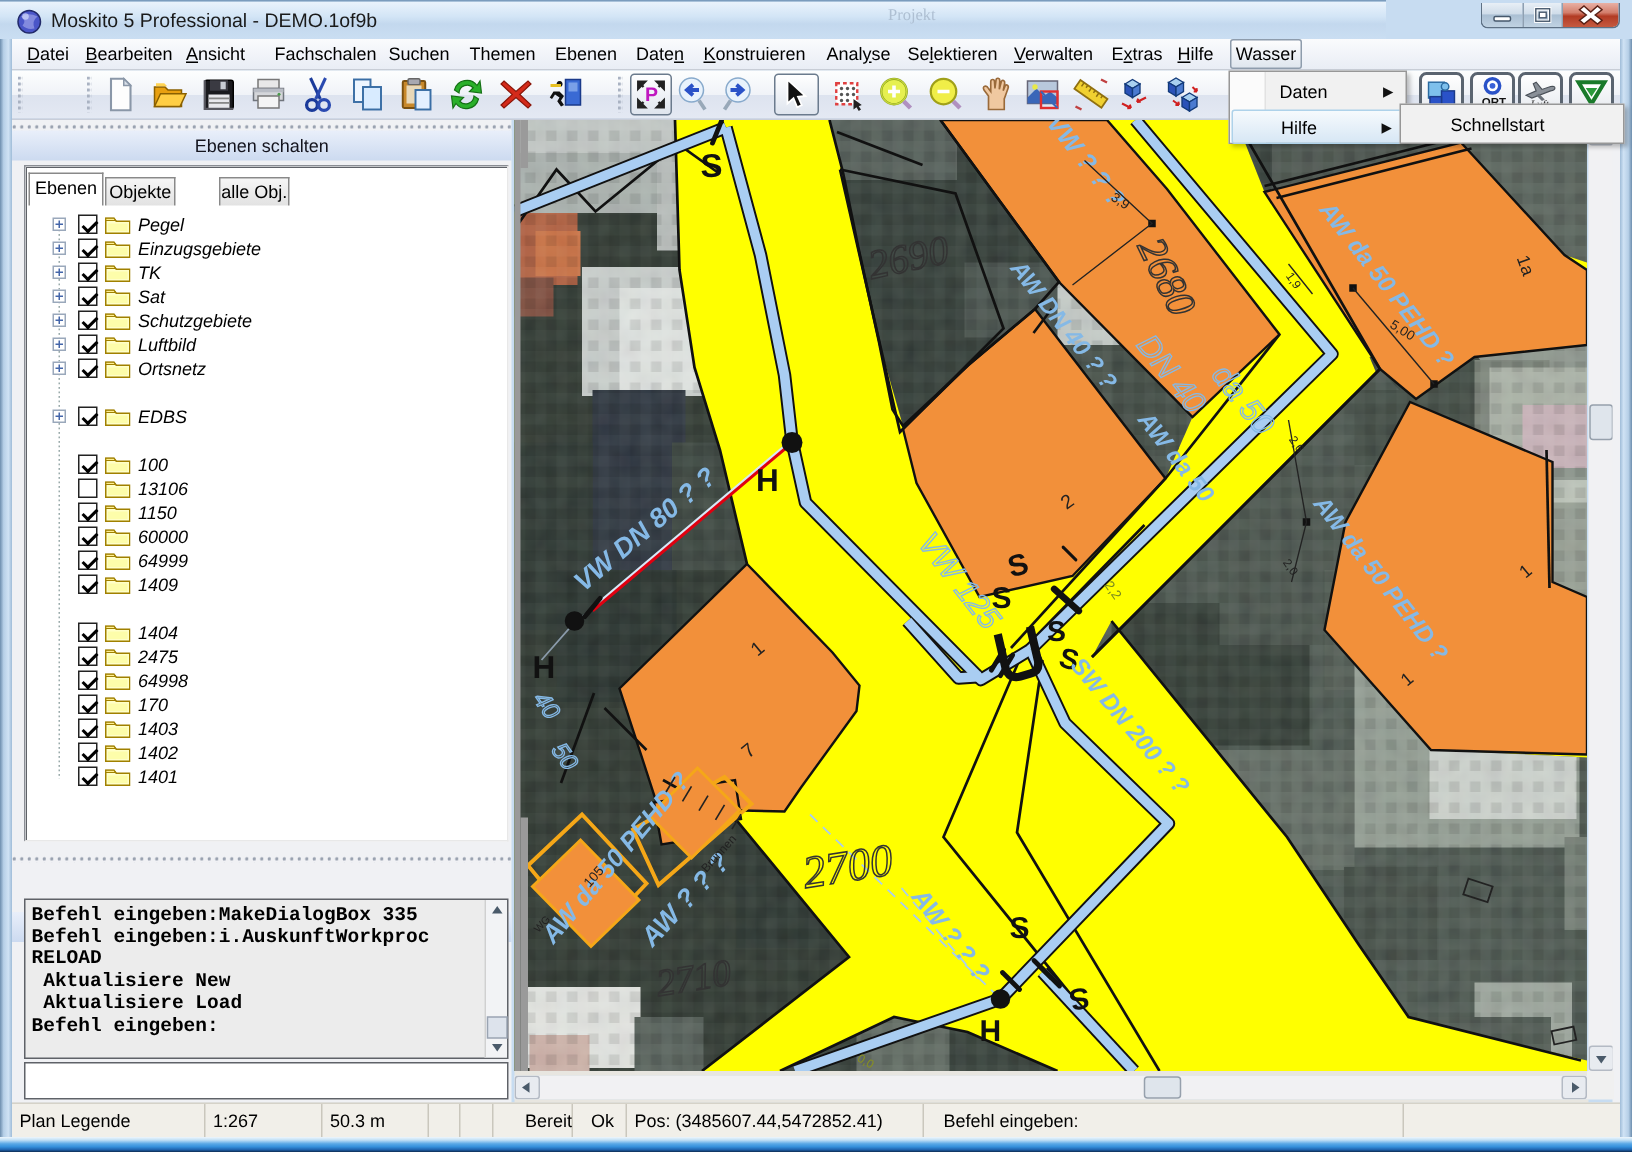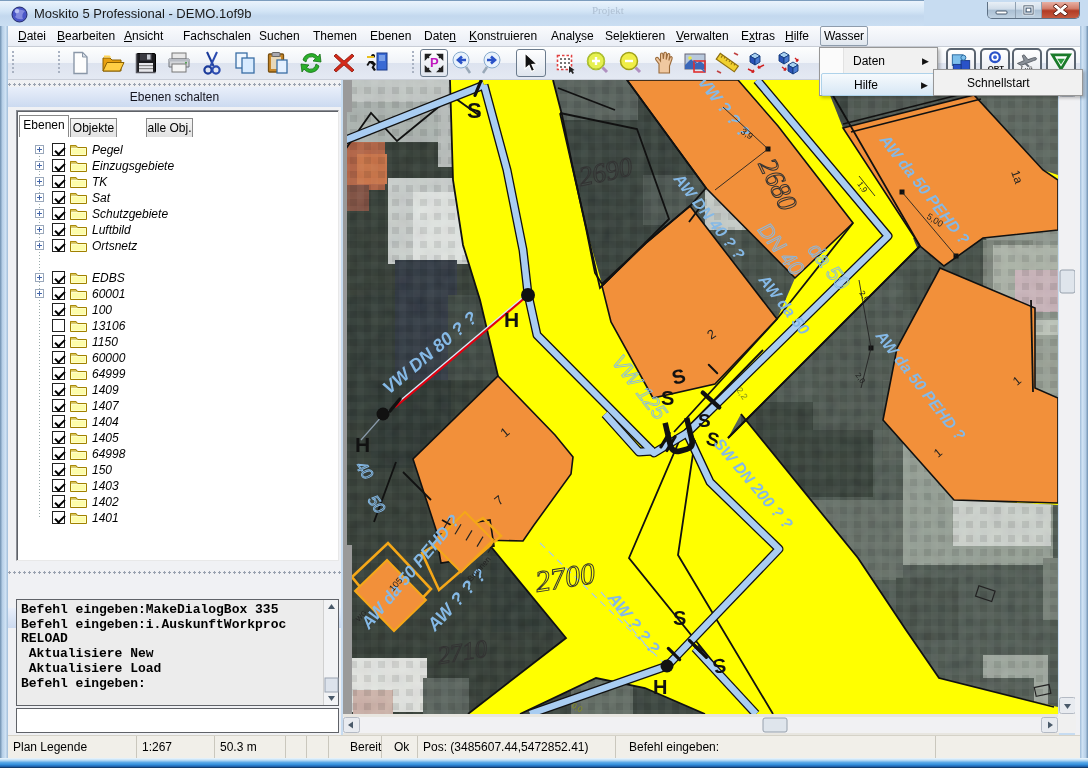--- a/index.html
+++ b/index.html
@@ -648,30 +648,20 @@
 <div class="trow" style="top:133px">
           <div class="texp"></div>
           <div class="tchk c"></div>
           <svg class="tfol" viewBox="0 0 17 13">
             <path d="M0.5 2.5 L6 2.5 L7.5 4.5 L16.5 4.5 L16.5 12.5 L0.5 12.5 Z" fill="#ffffc8" stroke="#a08000" stroke-width="1"></path>
             <path d="M0.5 2.5 L6 2.5 L7 4 L0.5 4 Z" fill="#ffee90" stroke="#a08000" stroke-width="0.8"></path>
             <rect x="2" y="6" width="13" height="5" fill="#fdfdaa"></rect>
           </svg>
           <span class="tlbl">EDBS</span>
         </div>
-<div class="trow" style="top:149px">
-          <div class="texp"></div>
-          <div class="tchk c"></div>
-          <svg class="tfol" viewBox="0 0 17 13">
-            <path d="M0.5 2.5 L6 2.5 L7.5 4.5 L16.5 4.5 L16.5 12.5 L0.5 12.5 Z" fill="#ffffc8" stroke="#a08000" stroke-width="1"></path>
-            <path d="M0.5 2.5 L6 2.5 L7 4 L0.5 4 Z" fill="#ffee90" stroke="#a08000" stroke-width="0.8"></path>
-            <rect x="2" y="6" width="13" height="5" fill="#fdfdaa"></rect>
-          </svg>
-          <span class="tlbl">60001</span>
-        </div>
 <div class="trow" style="top:165px">
           <div class="tchk c"></div>
           <svg class="tfol" viewBox="0 0 17 13">
             <path d="M0.5 2.5 L6 2.5 L7.5 4.5 L16.5 4.5 L16.5 12.5 L0.5 12.5 Z" fill="#ffffc8" stroke="#a08000" stroke-width="1"></path>
             <path d="M0.5 2.5 L6 2.5 L7 4 L0.5 4 Z" fill="#ffee90" stroke="#a08000" stroke-width="0.8"></path>
             <rect x="2" y="6" width="13" height="5" fill="#fdfdaa"></rect>
           </svg>
           <span class="tlbl">100</span>
         </div>
 <div class="trow" style="top:181px">
@@ -712,64 +702,55 @@
         </div>
 <div class="trow" style="top:245px">
           <div class="tchk c"></div>
           <svg class="tfol" viewBox="0 0 17 13">
             <path d="M0.5 2.5 L6 2.5 L7.5 4.5 L16.5 4.5 L16.5 12.5 L0.5 12.5 Z" fill="#ffffc8" stroke="#a08000" stroke-width="1"></path>
             <path d="M0.5 2.5 L6 2.5 L7 4 L0.5 4 Z" fill="#ffee90" stroke="#a08000" stroke-width="0.8"></path>
             <rect x="2" y="6" width="13" height="5" fill="#fdfdaa"></rect>
           </svg>
           <span class="tlbl">1409</span>
         </div>
-<div class="trow" style="top:261px">
-          <div class="tchk c"></div>
-          <svg class="tfol" viewBox="0 0 17 13">
-            <path d="M0.5 2.5 L6 2.5 L7.5 4.5 L16.5 4.5 L16.5 12.5 L0.5 12.5 Z" fill="#ffffc8" stroke="#a08000" stroke-width="1"></path>
-            <path d="M0.5 2.5 L6 2.5 L7 4 L0.5 4 Z" fill="#ffee90" stroke="#a08000" stroke-width="0.8"></path>
-            <rect x="2" y="6" width="13" height="5" fill="#fdfdaa"></rect>
-          </svg>
-          <span class="tlbl">1407</span>
-        </div>
 <div class="trow" style="top:277px">
           <div class="tchk c"></div>
           <svg class="tfol" viewBox="0 0 17 13">
             <path d="M0.5 2.5 L6 2.5 L7.5 4.5 L16.5 4.5 L16.5 12.5 L0.5 12.5 Z" fill="#ffffc8" stroke="#a08000" stroke-width="1"></path>
             <path d="M0.5 2.5 L6 2.5 L7 4 L0.5 4 Z" fill="#ffee90" stroke="#a08000" stroke-width="0.8"></path>
             <rect x="2" y="6" width="13" height="5" fill="#fdfdaa"></rect>
           </svg>
           <span class="tlbl">1404</span>
         </div>
 <div class="trow" style="top:293px">
           <div class="tchk c"></div>
           <svg class="tfol" viewBox="0 0 17 13">
             <path d="M0.5 2.5 L6 2.5 L7.5 4.5 L16.5 4.5 L16.5 12.5 L0.5 12.5 Z" fill="#ffffc8" stroke="#a08000" stroke-width="1"></path>
             <path d="M0.5 2.5 L6 2.5 L7 4 L0.5 4 Z" fill="#ffee90" stroke="#a08000" stroke-width="0.8"></path>
             <rect x="2" y="6" width="13" height="5" fill="#fdfdaa"></rect>
           </svg>
-          <span class="tlbl">1405</span>
+          <span class="tlbl">2475</span>
         </div>
 <div class="trow" style="top:309px">
           <div class="tchk c"></div>
           <svg class="tfol" viewBox="0 0 17 13">
             <path d="M0.5 2.5 L6 2.5 L7.5 4.5 L16.5 4.5 L16.5 12.5 L0.5 12.5 Z" fill="#ffffc8" stroke="#a08000" stroke-width="1"></path>
             <path d="M0.5 2.5 L6 2.5 L7 4 L0.5 4 Z" fill="#ffee90" stroke="#a08000" stroke-width="0.8"></path>
             <rect x="2" y="6" width="13" height="5" fill="#fdfdaa"></rect>
           </svg>
           <span class="tlbl">64998</span>
         </div>
 <div class="trow" style="top:325px">
           <div class="tchk c"></div>
           <svg class="tfol" viewBox="0 0 17 13">
             <path d="M0.5 2.5 L6 2.5 L7.5 4.5 L16.5 4.5 L16.5 12.5 L0.5 12.5 Z" fill="#ffffc8" stroke="#a08000" stroke-width="1"></path>
             <path d="M0.5 2.5 L6 2.5 L7 4 L0.5 4 Z" fill="#ffee90" stroke="#a08000" stroke-width="0.8"></path>
             <rect x="2" y="6" width="13" height="5" fill="#fdfdaa"></rect>
           </svg>
-          <span class="tlbl">150</span>
+          <span class="tlbl">170</span>
         </div>
 <div class="trow" style="top:341px">
           <div class="tchk c"></div>
           <svg class="tfol" viewBox="0 0 17 13">
             <path d="M0.5 2.5 L6 2.5 L7.5 4.5 L16.5 4.5 L16.5 12.5 L0.5 12.5 Z" fill="#ffffc8" stroke="#a08000" stroke-width="1"></path>
             <path d="M0.5 2.5 L6 2.5 L7 4 L0.5 4 Z" fill="#ffee90" stroke="#a08000" stroke-width="0.8"></path>
             <rect x="2" y="6" width="13" height="5" fill="#fdfdaa"></rect>
           </svg>
           <span class="tlbl">1403</span>
         </div>

